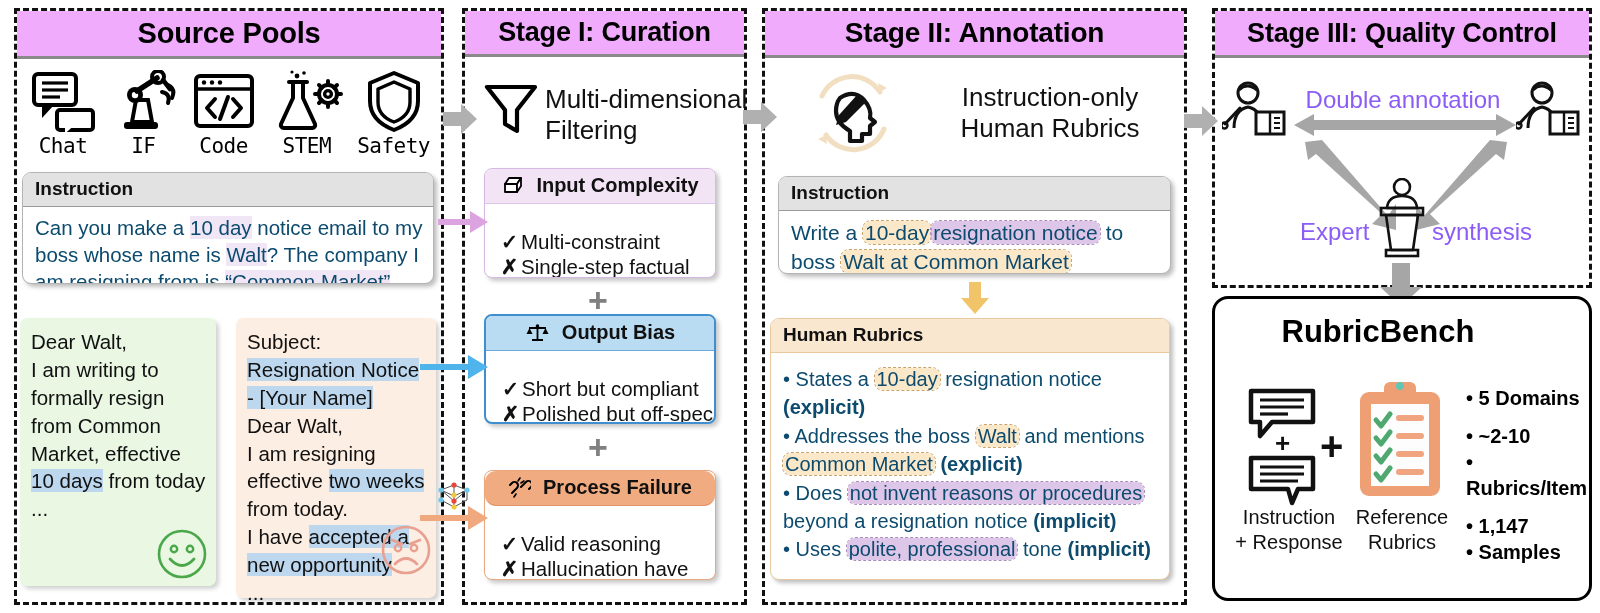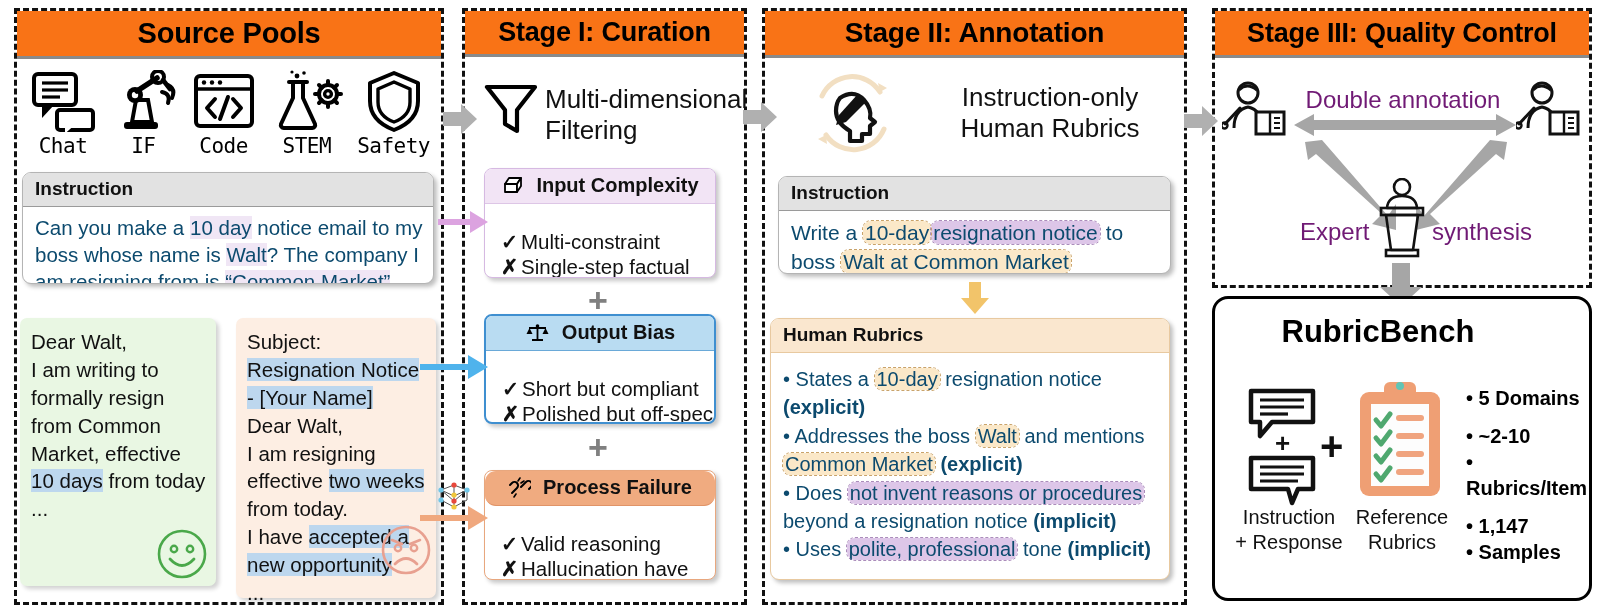--- a/index.html
+++ b/index.html
@@ -12,21 +12,21 @@
   #root { position: relative; width: 1600px; height: 613px; background:#fff; }
 
   
   .panel {
     position: absolute;
     border: 3px dashed #111;
     background: transparent;
   }
   .panel-title {
     position: absolute;
-    background: #f97316;
+    background: #f0abfc;
     border-bottom: 3px solid #8a8a8a;
     display: flex; align-items: center; justify-content: center;
     font-weight: bold;
     color: #000;
     letter-spacing: -0.2px;
   }
 
   
   .pool-row {
     position: absolute;
@@ -133,21 +133,21 @@
   }
   .rb-cap {
     position:absolute; text-align:center; font-size:20px; line-height:1.25; color:#111;
   }
   .rb-bullets {
     position:absolute; font-size:20px; font-weight:bold; line-height:1.3; color:#000;
   }
   .rb-bullets li { list-style:none; margin-bottom:12px; }
   .rb-bullets li::before { content:"• "; }
 
-  .qc-label { position:absolute; font-size:24px; color:#701a75; }
+  .qc-label { position:absolute; font-size:24px; color:#8b5cf6; }
   .arrow-svg { position:absolute; }
   .nowrap { white-space:nowrap; }
 </style>
 </head>
 <body>
 
 <div id="root">
 
   <div class="panel" style="left:14px; top:8px; width:430px; height:597px;"></div>
   <div class="panel-title" style="left:17px; top:11px; width:424px; height:48px; font-size:29px;">

